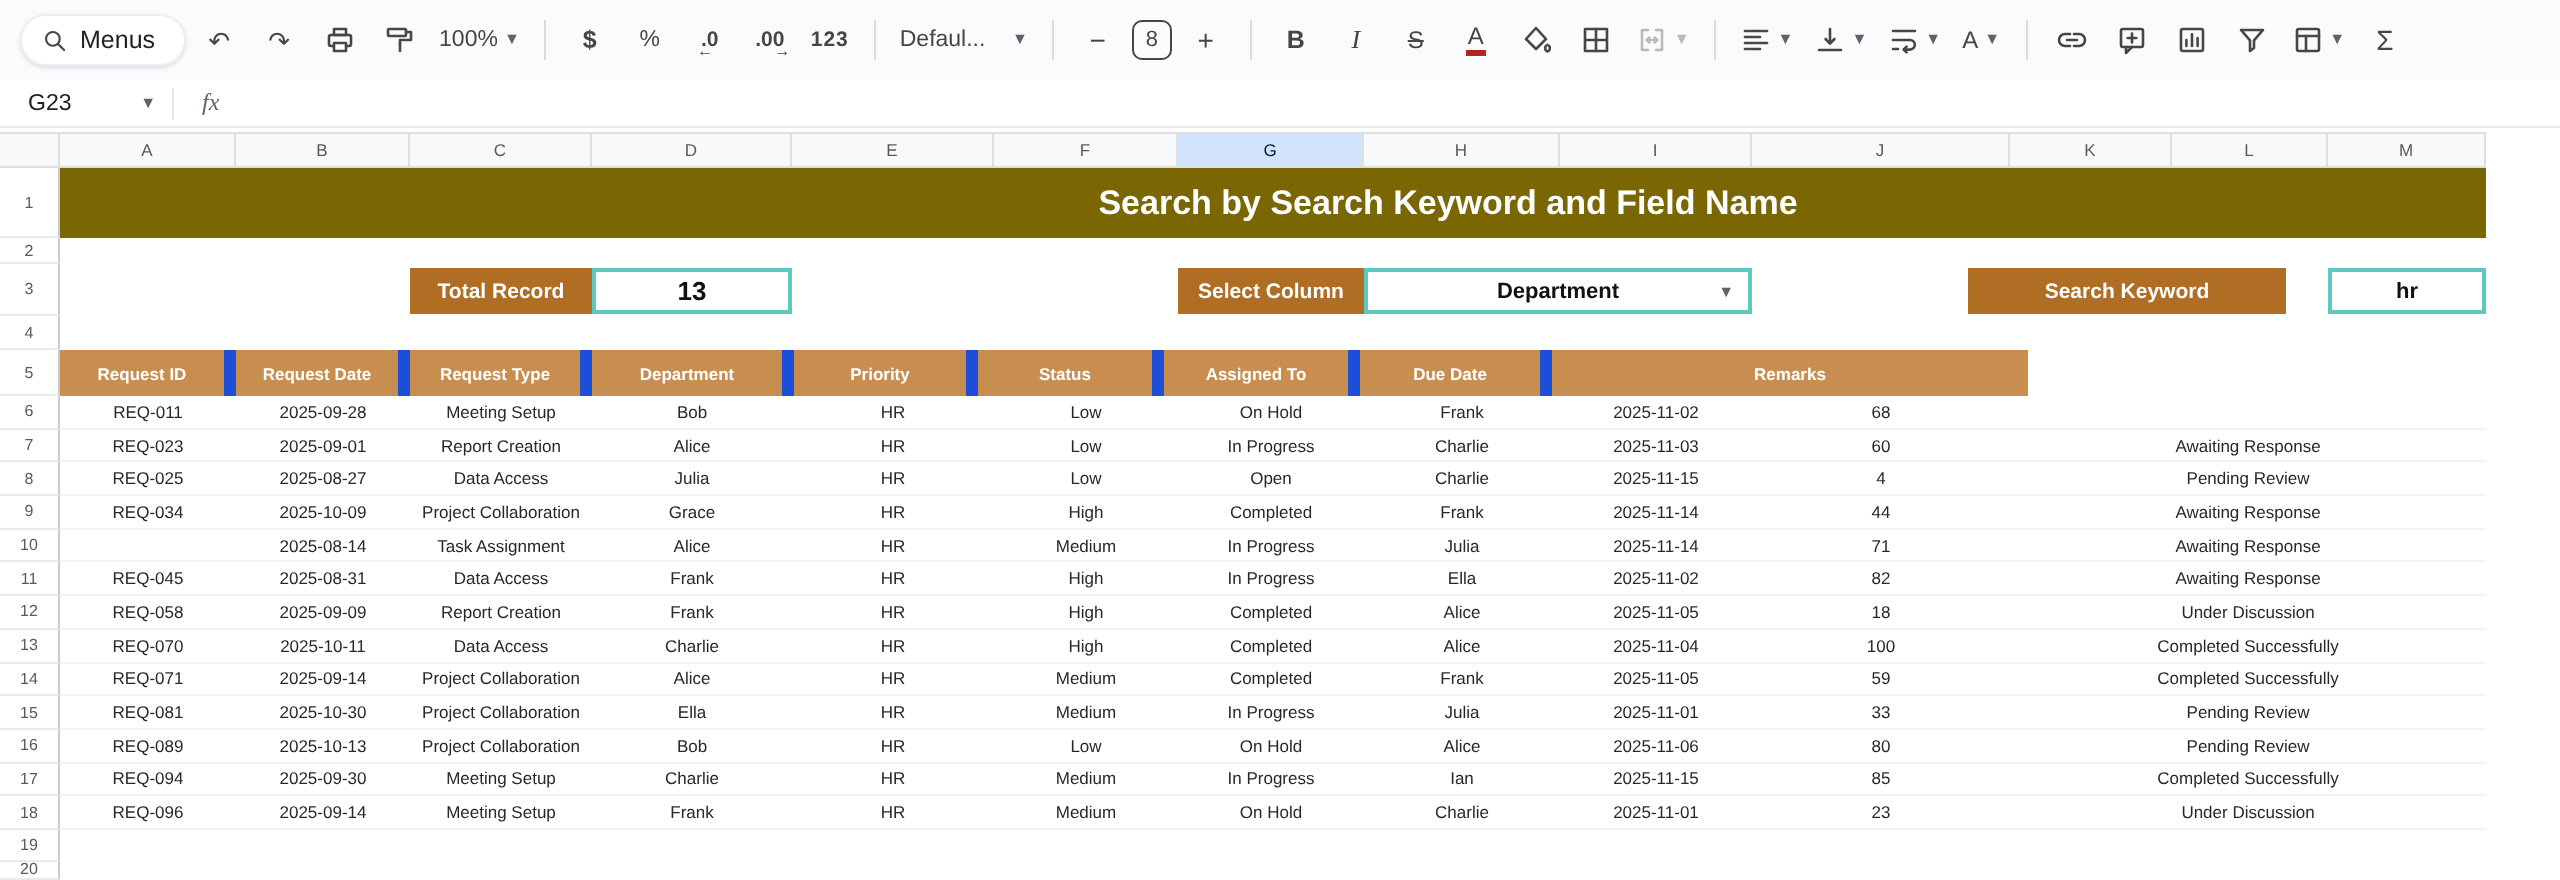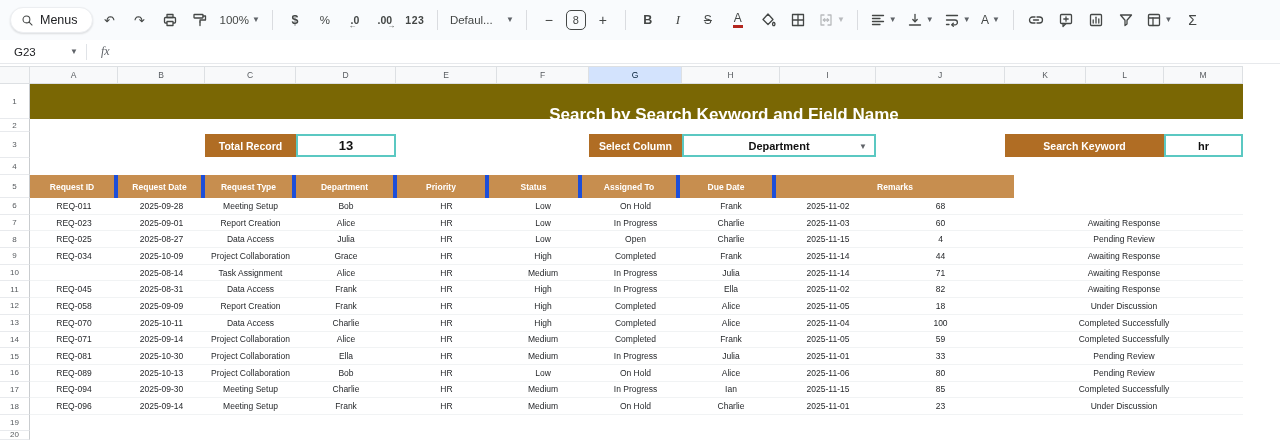--- a/index.html
+++ b/index.html
@@ -50,35 +50,35 @@
   .colhead{height:18px;background:#f8f9fa;border-top:1px solid #dde0e3;border-right:1px solid #dde0e3;
     border-bottom:1px solid #dde0e3;font-size:8.5px;color:#575b5f;display:flex;align-items:center;justify-content:center;}
   .colhead.sel{background:var(--selcol);color:#001d35;}
   #colfill{flex:1;height:18px;background:#f8f9fa;border-bottom:1px solid #dde0e3;border-top:1px solid #dde0e3;}
   #gutter{position:absolute;left:0;top:84px;width:30px;}
   .rownum{width:30px;border-right:1px solid #c9cccf;border-bottom:1px solid #e8eaed;
     font-size:8px;color:#575b5f;display:flex;align-items:center;justify-content:center;background:#fff;}
 
   
   #banner{position:absolute;left:30px;top:84px;width:1213px;height:35px;background:var(--banner);}
-  #banner-title{position:absolute;left:205px;top:97px;width:1038px;height:35px;line-height:35px;
+  #banner-title{position:absolute;left:205px;top:84px;width:1038px;height:35px;line-height:35px;
     text-align:center;color:#fff;font-size:17px;font-weight:bold;}
   .ctl-label{position:absolute;top:134px;height:23px;background:var(--label);color:#fff;
     font-size:10.5px;font-weight:bold;display:flex;align-items:center;justify-content:center;}
   .ctl-value{position:absolute;top:134px;height:23px;background:#fff;border:2px solid var(--teal);
     display:flex;align-items:center;justify-content:center;font-weight:bold;color:#111;}
   #total-value{font-size:13px;}
   #column-select{font-size:11px;}
   #keyword-value{font-size:11px;}
   #column-select .dd{position:absolute;right:7px;top:50%;transform:translateY(-50%);
     font-size:8px;color:#5f6368;}
 
   #thead-row{position:absolute;left:30px;top:175px;height:23px;display:flex;}
   .th{background:var(--thead);color:#fff;font-size:8.5px;font-weight:bold;height:23px;
-    display:flex;align-items:center;justify-content:center;border-right:4px solid #1d4ed8;}
+    display:flex;align-items:center;justify-content:center;border-right:6px solid #1d4ed8;}
   .th:last-child{border-right:none;}
   #data-rows{position:absolute;left:30px;top:198px;}
   .drow{display:flex;height:16.7px;border-bottom:1px solid #f1f3f4;background:#fff;}
   .dc{font-size:8.5px;color:#26282b;display:flex;align-items:center;justify-content:center;
     white-space:nowrap;overflow:hidden;}
 </style>
 </head>
 <body>
 
 <div id="toolbar">
@@ -308,21 +308,21 @@
 
 <div class="ctl-label" style="left:205px;width:91px;">Total Record</div>
 <div class="ctl-value" id="total-value" style="left:296px;width:100px;">13</div>
 
 <div class="ctl-label" style="left:589px;width:93px;">Select Column</div>
 <div class="ctl-value" id="column-select" style="left:682px;width:194px;">
   <span>Department</span>
   <span class="dd">▼</span>
 </div>
 
-<div class="ctl-label" style="left:1005px;width:159px;">Search Keyword</div>
+<div class="ctl-label" style="left:984px;width:159px;">Search Keyword</div>
 <div class="ctl-value" id="keyword-value" style="left:1164px;width:79px;">hr</div>
 
 <div id="thead-row">
     <div class="th" style="width: 88px;">Request ID</div>
     <div class="th" style="width: 87px;">Request Date</div>
     <div class="th" style="width: 91px;">Request Type</div>
     <div class="th" style="width: 101px;">Department</div>
     <div class="th" style="width: 92px;">Priority</div>
     <div class="th" style="width: 93px;">Status</div>
     <div class="th" style="width: 98px;">Assigned To</div>

